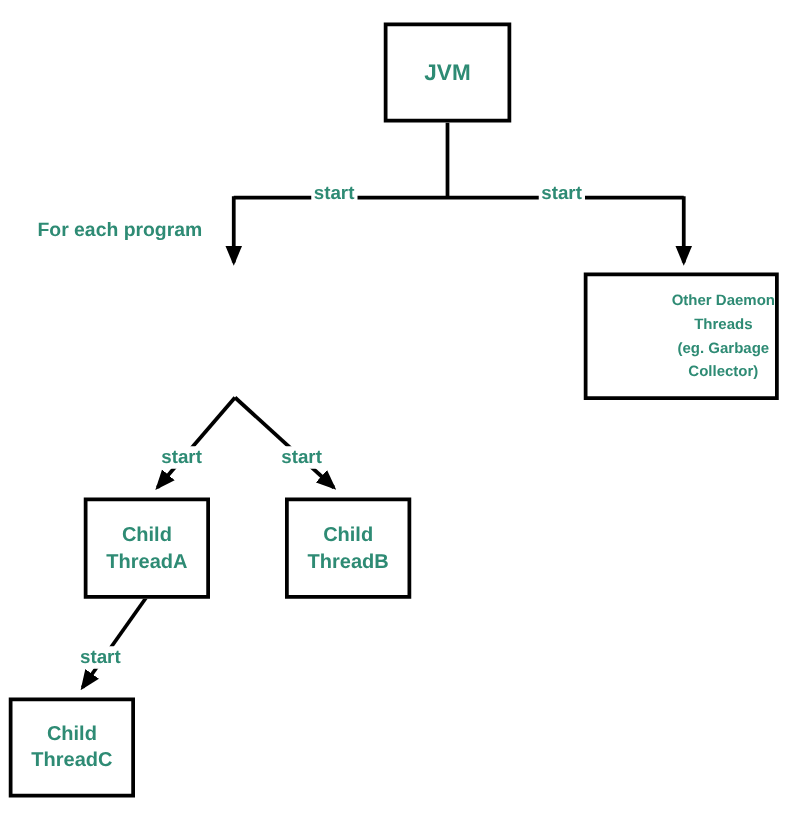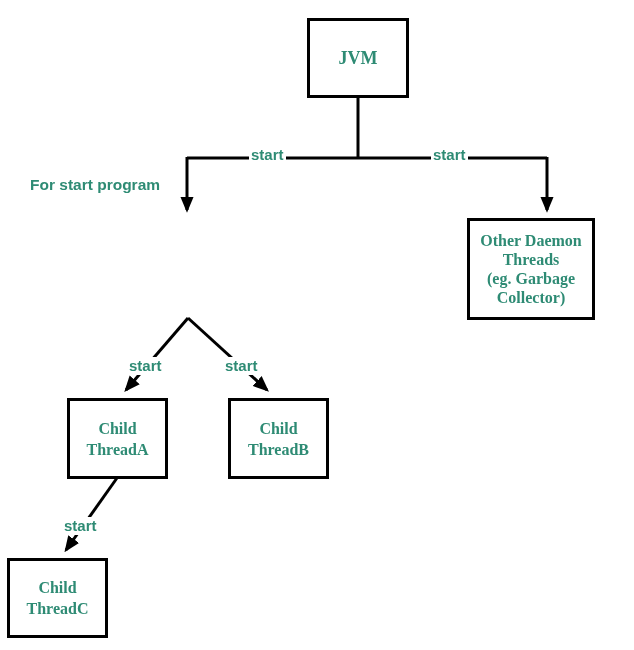--- a/index.html
+++ b/index.html
@@ -31,25 +31,24 @@
     position: absolute;
     border: 3px solid var(--line);
     background: var(--bg);
     color: var(--accent);
     font-weight: bold;
     display: flex;
     align-items: center;
     justify-content: center;
     text-align: center;
     white-space: pre-line;
-    font-family: Liberation Serif, serif;
   }
   .node-jvm        { left: 307px; top: 18px;  width: 102px; height: 80px;  font-size: 18px; }
   .node-main       { left: 108px; top: 218px; width: 159px; height: 100px; font-size: 17px; }
-  .node-daemon     { left: 467px; top: 218px; width: 128px; height: 102px; font-size: 16px; line-height: 19px; }
+  .node-daemon     { left: 467px; top: 218px; width: 156px; height: 102px; font-size: 12px; line-height: 19px; justify-content: flex-end; }
   .node-child-a    { left: 67px;  top: 398px; width: 101px; height: 81px;  font-size: 16px; line-height: 21px; }
   .node-child-b    { left: 228px; top: 398px; width: 101px; height: 81px;  font-size: 16px; line-height: 21px; }
   .node-child-c    { left: 7px;   top: 558px; width: 101px; height: 80px;  font-size: 16px; line-height: 21px; }
   .edge-label {
     position: absolute;
     color: var(--accent);
     font-weight: bold;
     font-size: 15px;
     background: var(--bg);
     padding: 0 2px;
@@ -115,15 +114,15 @@
     <span>Child
 ThreadC</span>
   </div>
 
   <span class="edge-label lbl-start-jvm-main">start</span>
   <span class="edge-label lbl-start-jvm-daemon">start</span>
   <span class="edge-label lbl-start-main-a">start</span>
   <span class="edge-label lbl-start-main-b">start</span>
   <span class="edge-label lbl-start-a-c">start</span>
 
-  <span class="annotation">For start program</span>
+  <span class="annotation">For each program</span>
 
 </div>
 
 </body></html>

